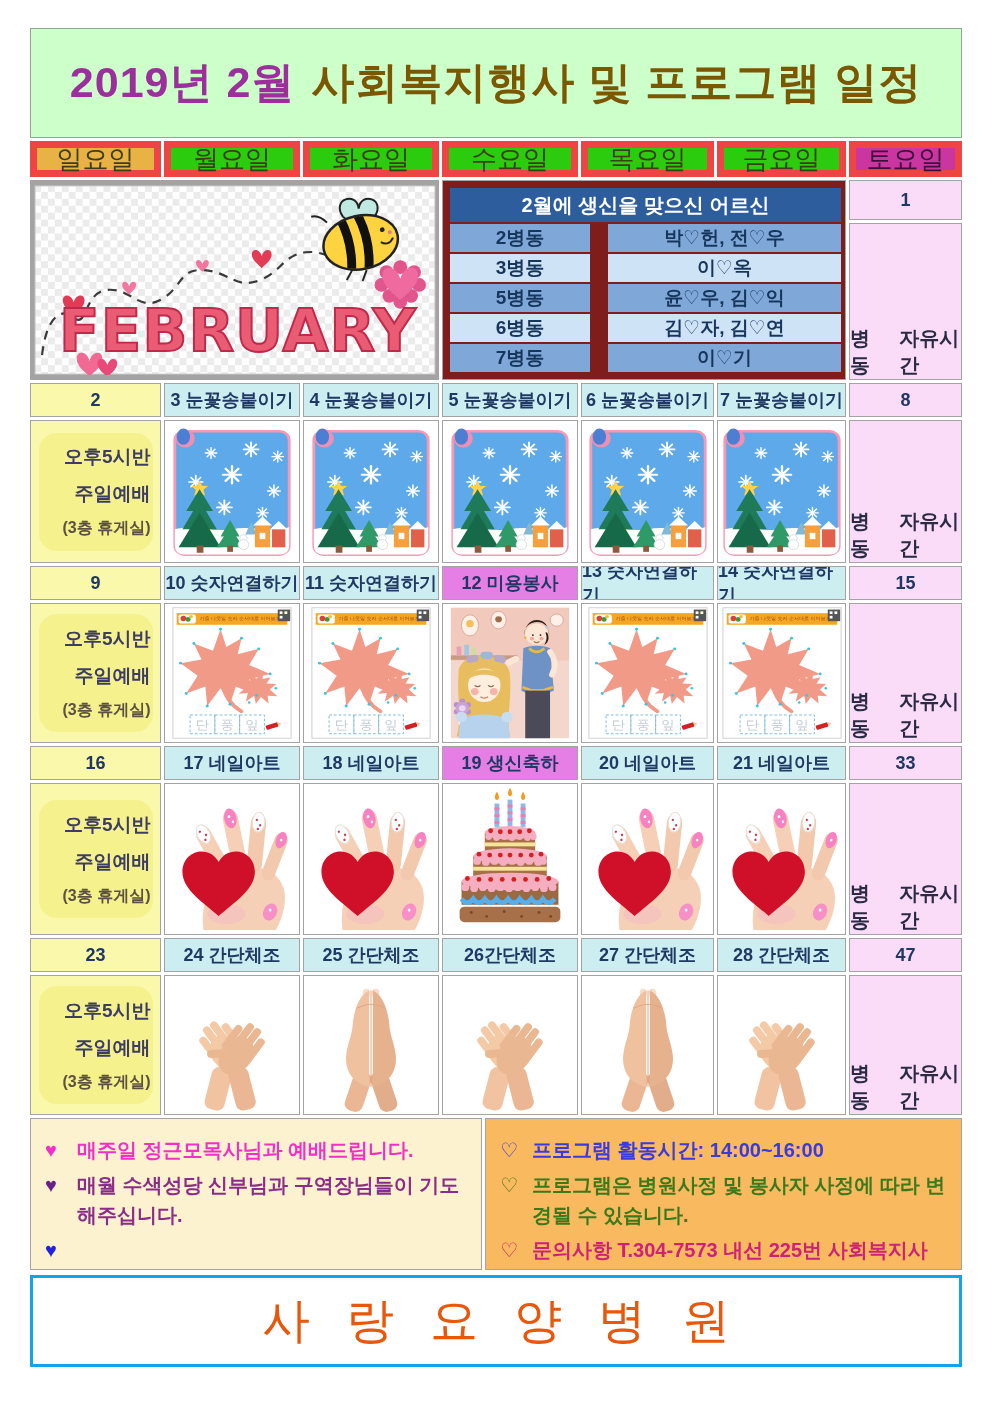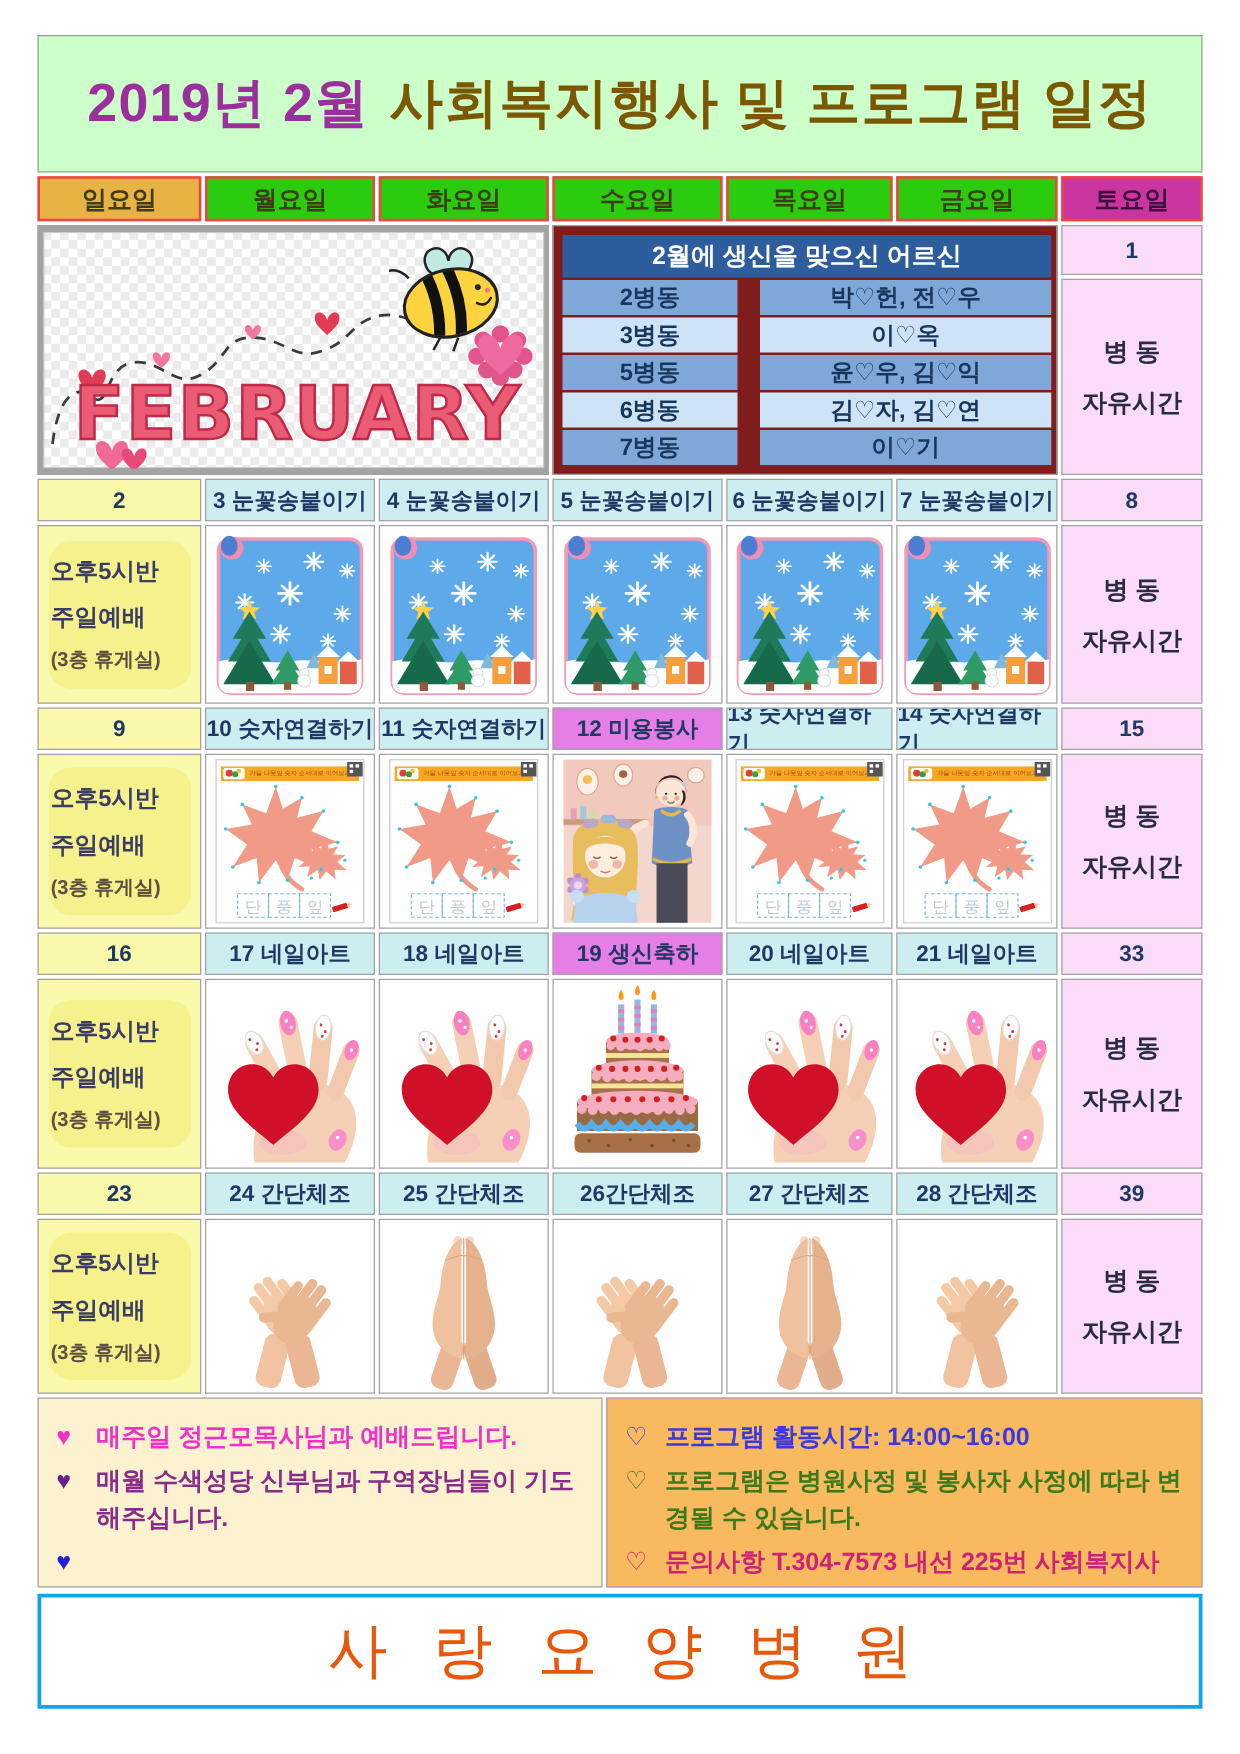--- a/index.html
+++ b/index.html
@@ -17,21 +17,21 @@
     font-size:43px; font-weight:bold; letter-spacing:1px;
   }
   .title-left  { color:#9b2f9b; }
   .title-right { color:#7b5800; }
 
   
   .grid7 { display:grid; grid-template-columns:131px 136px 136px 136px 133px 129px 113px;
            gap:3px; margin-top:3px; }
   .day-row { margin-top:3px; }
   .day-cell { height:36px; display:flex; align-items:center; justify-content:center;
-    font-size:20px; font-weight:bold; color:#3d3d1a; border:2px solid #ef4444; }
+    font-size:26px; font-weight:normal; color:#3d3d1a; border:7px solid #ef4444; }
   .day-sun { background:#e9b244; }
   .day-week{ background:#2bcb0e; }
   .day-sat { background:#cb35a0; color:#3d0f3d; }
 
   .w1 { grid-template-rows:40px 157px; }
   .w2 { grid-template-rows:34px 143px; }
   .w3 { grid-template-rows:34px 140px; }
   .w4 { grid-template-rows:34px 152px; }
   .w5 { grid-template-rows:34px 140px; }
 
@@ -39,25 +39,25 @@
   .date { display:flex; align-items:center; justify-content:center;
           font-size:18px; font-weight:bold; color:#1f3864; }
   .d-sun { background:#f9f8ab; }
   .d-act { background:#cdeef0; }
   .d-vio { background:#e57fe5; }
   .d-sat { background:#fbdcf8; }
 
   .cimg { background:#fff; display:flex; align-items:center; justify-content:center; }
   .csun { background:#f9f8ab; display:flex; align-items:center; justify-content:center; }
   .worship-box { background:#f5f18d; border-radius:18px; width:114px; min-height:118px;
-    display:flex; flex-direction:column; align-items:flex-start; justify-content:center;
+    display:flex; flex-direction:column; align-items:flex-end; justify-content:center;
     gap:11px; font-weight:bold; padding:8px 2px; }
   .worship-box .l12 { font-size:19px; color:#3c3c64; }
   .worship-box .l3  { font-size:16px; color:#5c5040; }
-  .csat { background:#fbdcf8; display:flex; flex-direction:column; align-items:center;
+  .csat { background:#fbdcf8; display:flex; flex-direction:row; align-items:flex-end;
     justify-content:center; gap:14px; font-size:20px; font-weight:bold; color:#2a2a44; }
 
   .feb-cell  { grid-column:1/4; grid-row:1/3; background:#a3a3a3;
                display:flex; align-items:center; justify-content:center; }
   .bday-cell { grid-column:4/7; grid-row:1/3; background:#7f1d1d; padding:7px 4px 0 7px; }
   .sat-r1 { grid-column:7; grid-row:1; }
   .sat-r2 { grid-column:7; grid-row:2; }
 
   
   .bt-title { background:#2d5d9d; color:#ffffff; text-align:center; font-size:20px;
@@ -640,21 +640,21 @@
       </div>
     </div>
 
     <div class="grid7 w5">
       <div class="cell date d-sun">23</div>
       <div class="cell date d-act">24 간단체조</div>
       <div class="cell date d-act">25 간단체조</div>
       <div class="cell date d-act">26간단체조</div>
       <div class="cell date d-act">27 간단체조</div>
       <div class="cell date d-act">28 간단체조</div>
-      <div class="cell date d-sat">39</div>
+      <div class="cell date d-sat">47</div>
 
       <div class="cell csun">
         <div class="worship-box">
           <span class="l12">오후5시반</span>
           <span class="l12">주일예배</span>
           <span class="l3">(3층 휴게실)</span>
         </div>
       </div>
       <div class="cell cimg">
           <svg viewBox="0 0 128 150" width="118" height="134" preserveAspectRatio="none">

